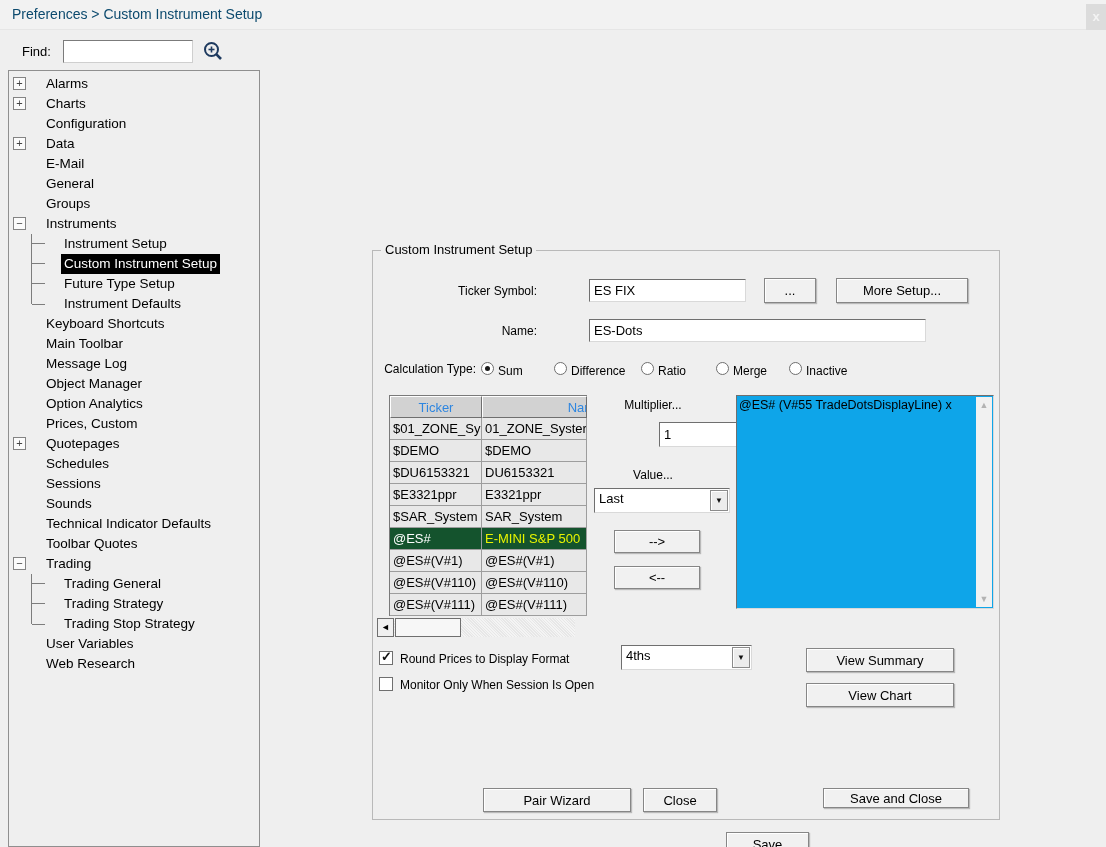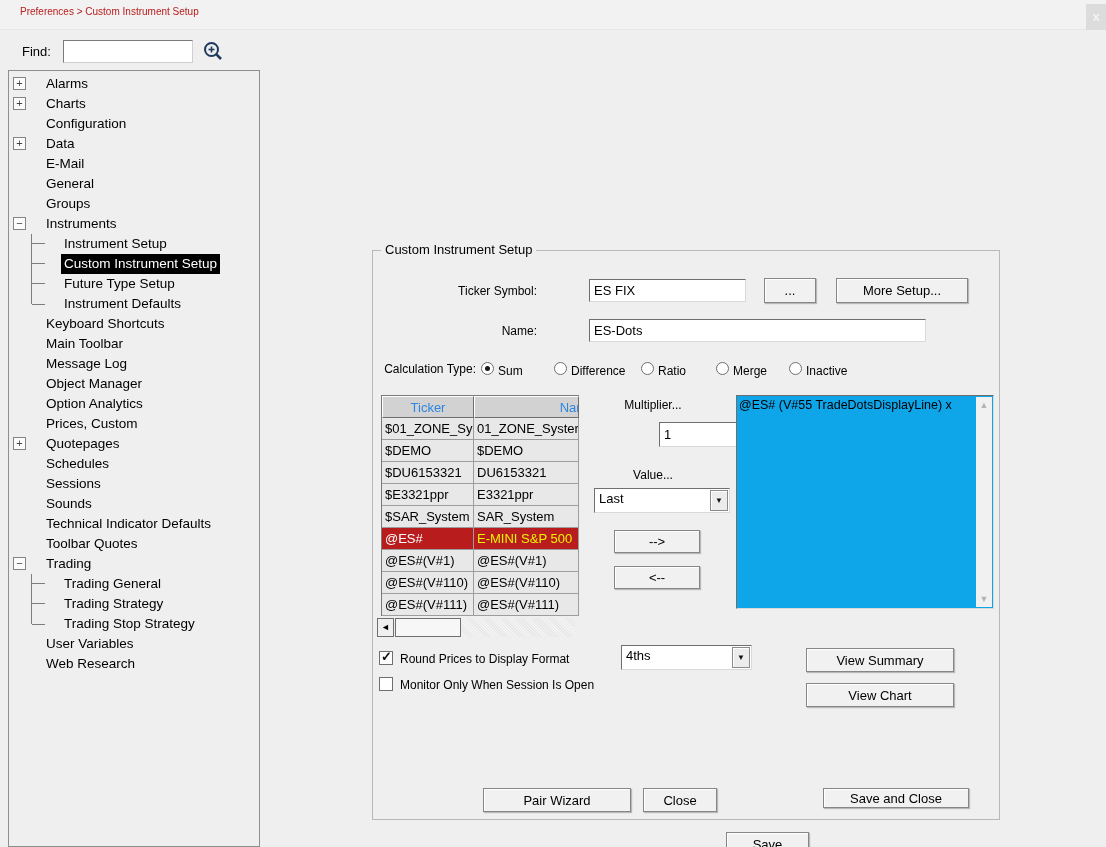--- a/index.html
+++ b/index.html
@@ -6,21 +6,21 @@
   html,body { width:1106px; height:847px; overflow:hidden; }
   body {
     background:#efefef;
     font-family:"Liberation Sans", sans-serif;
     font-size:13px; color:#000;
     position:relative;
   }
 
   
   .titlebar{position:absolute;left:0;top:0;width:1106px;height:30px;background:#f2f2f2;border-bottom:1px solid #e6e6e6;}
-  .titlebar .crumb{position:absolute;left:20px;top:6px;font-size:10px;color:#b91c1c;}
+  .titlebar .crumb{position:absolute;left:12px;top:6px;font-size:14px;color:#0c4a6e;}
   .winclose{position:absolute;right:0;top:4px;width:20px;height:26px;background:#dcdcdc;color:#f3f3f3;font-size:13px;font-weight:bold;text-align:center;line-height:26px;cursor:default;}
 
   
   .find-label{position:absolute;left:22px;top:44px;font-size:13px;}
   .find-input{position:absolute;left:63px;top:40px;width:130px;height:23px;background:#fff;border:1px solid;border-color:#7b7b7b #cfcfcf #cfcfcf #7b7b7b;font:13px "Liberation Sans",sans-serif;padding:0 3px;outline:none;}
   .find-icon{position:absolute;left:202px;top:40px;width:22px;height:22px;}
 
   
   .tree{position:absolute;left:8px;top:70px;width:252px;height:777px;border:1px solid #8f8f8f;background:#efefef;padding-top:3px;overflow:hidden;}
   .titem{position:relative;height:20px;line-height:20px;font-size:13.5px;white-space:nowrap;}
@@ -45,29 +45,29 @@
 
   
   .radio{position:absolute;width:13px;height:13px;border:1px solid #6f6f6f;border-radius:50%;background:#fff;}
   .radio.on::after{content:"";position:absolute;left:3px;top:3px;width:5px;height:5px;border-radius:50%;background:#1a1a1a;}
 
   
   .check{position:absolute;width:14px;height:14px;background:#fff;border:1px solid #6f6f6f;}
   .check .mark{position:absolute;left:1px;top:-3px;font-size:13px;font-weight:bold;color:#111;}
 
   
-  .tbl{position:absolute;left:8px;top:144px;width:198px;border-left:1px solid #7a7a7a;border-top:1px solid #7a7a7a;background:#e8e8e8;}
+  .tbl{position:absolute;left:16px;top:144px;width:198px;border-left:1px solid #7a7a7a;border-top:1px solid #7a7a7a;background:#e8e8e8;}
   .trow{display:flex;}
   .tc{height:22px;line-height:21px;border-right:1px solid #9d9d9d;border-bottom:1px solid #9d9d9d;background:#e8e8e8;padding-left:3px;overflow:hidden;white-space:nowrap;font-size:13px;}
   .tc.c1{width:92px;}
   .tc.c2{width:105px;padding-left:0;}
   .tc.c2 .inner{display:block;padding-left:3px;width:204px;}
   .trow.head .tc{background:#d2d2d2;color:#2e86e0;text-align:center;padding-left:0;border-color:#6f6f6f;border-top:1px solid #fff;border-left:1px solid #fff;height:22px;}
   .trow.head .tc.c2 .inner{text-align:center;padding-left:0;}
-  .trow.sel .tc{background:#b91c1c;}
+  .trow.sel .tc{background:#14532d;}
   .trow.sel .tc.c1{color:#fff;}
   .trow.sel .tc.c2{color:#e8f400;}
 
   
   .hscroll{position:absolute;left:4px;top:367px;width:198px;height:19px;background:repeating-linear-gradient(45deg,#f4f4f4 0 1px,#e7e7e7 1px 2px);}
   .hscroll .arrow{position:absolute;left:0;top:0;width:17px;height:19px;background:#f0f0f0;border:1px solid #6f6f6f;font-size:9px;line-height:17px;text-align:center;color:#000;}
   .hscroll .thumb{position:absolute;left:18px;top:0;width:66px;height:19px;background:#f7f7f7;border:1px solid #6f6f6f;}
 
   
   .listbox{position:absolute;left:363px;top:144px;width:258px;height:214px;background:#0ea5e9;border:1px solid;border-color:#6f6f6f #d9d9d9 #d9d9d9 #6f6f6f;}

